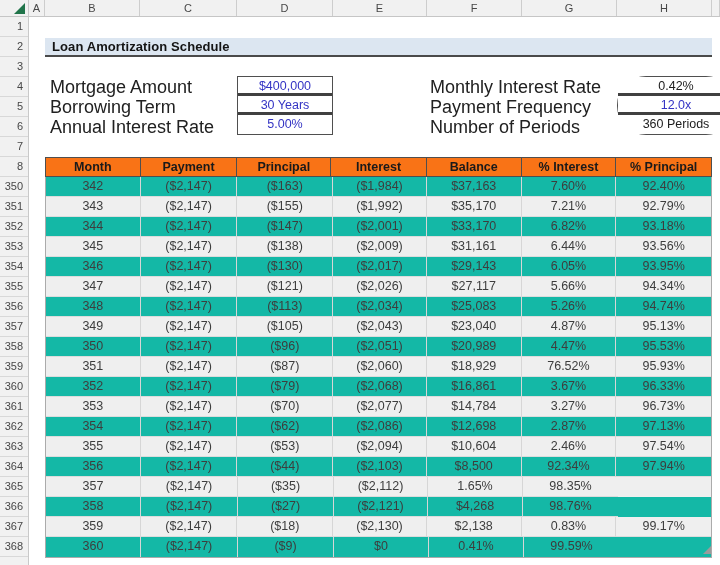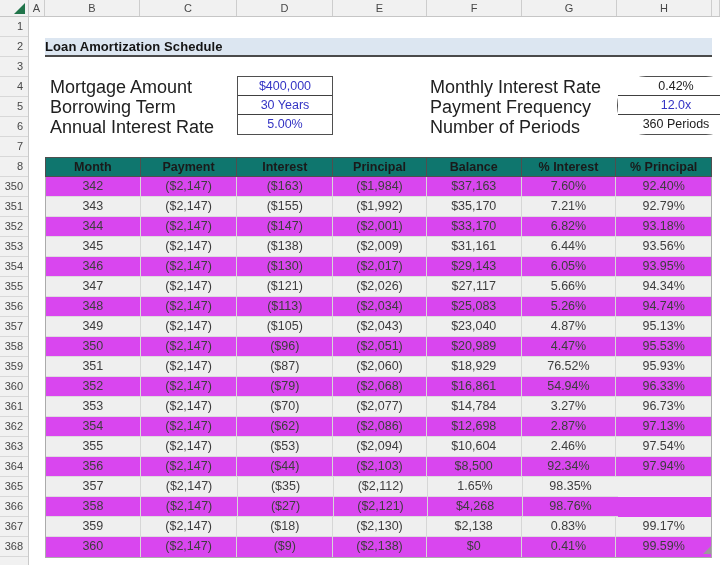--- a/index.html
+++ b/index.html
@@ -36,57 +36,57 @@
   .row-h{
     height:20px;box-sizing:border-box;border-bottom:1px solid #d8d8d8;
     font-size:11px;color:#474747;text-align:right;line-height:19px;
     padding-right:5px;flex:0 0 20px;
   }
   
   .title-cell{
     position:absolute;left:45px;top:38px;width:667px;height:19px;
     box-sizing:border-box;background:#dce6f1;border-bottom:2px solid #4a4a4a;
     font-size:13px;font-weight:bold;color:#141414;line-height:18px;
-    letter-spacing:.1px;
+    padding-left:7px;letter-spacing:.1px;
   }
   
   .param-label{
     position:absolute;height:20px;font-size:18px;color:#212121;
     line-height:20px;white-space:nowrap;
   }
   
   .param-box{
     position:absolute;width:96px;box-sizing:border-box;
     border:1px solid #4f4f4f;
   }
   .param-box .pv{
-    height:19px;box-sizing:border-box;border-bottom:1px solid #404040;
+    height:19px;box-sizing:border-box;border-bottom:3px solid #404040;
     text-align:center;font-size:12.5px;line-height:19px;color:#1c1c1c;
     background:#fff;
   }
   .param-box .pv:last-child{border-bottom:none;}
   .param-box .pv[data-blue="true"]{color:#3434c4;}
   
   .amort{
     position:absolute;left:45px;top:157px;width:667px;
   }
   .t-head{
-    display:flex;height:20px;background:#0f766e;
+    display:flex;height:20px;background:#f97316;
     border:1px solid #4f4f4f;box-sizing:border-box;
   }
   .t-head .hc{
     box-sizing:border-box;border-right:1px solid #4f4f4f;
     font-size:12.5px;font-weight:bold;color:#1a1a1a;text-align:center;
     line-height:18px;overflow:hidden;
   }
   .t-head .hc:last-child{border-right:none;}
   .t-body{
     border:1px solid #ababab;border-top:none;box-sizing:border-box;
   }
-  .t-row{display:flex;height:20px;background:#d946ef;}
+  .t-row{display:flex;height:20px;background:#14b8a6;}
   .t-row:nth-child(even){background:#efefef;}
   .t-row .tc{
     box-sizing:border-box;border-right:1px solid #d6d6d6;
     border-bottom:1px solid #dcdcdc;font-size:12.5px;color:#3d3d3d;
     text-align:center;line-height:19px;overflow:hidden;
   }
   .t-row .tc:last-child{border-right:none;}
   .t-row:last-child .tc{border-bottom:none;}
   
   .w0{width:95px;}.w1{width:97px;}.w2{width:96px;}.w3{width:94px;}
@@ -167,22 +167,22 @@
   <div class="param-box" style="left:617px;top:76px;width:118px;border-radius:29px;">
     <div class="pv" data-blue="false">0.42%</div>
     <div class="pv" data-blue="true">12.0x</div>
     <div class="pv" data-blue="false">360 Periods</div>
   </div>
 
   <div class="amort">
     <div class="t-head">
         <div class="hc w0">Month</div>
         <div class="hc w1">Payment</div>
+        <div class="hc w3">Principal</div>
         <div class="hc w2">Interest</div>
-        <div class="hc w3">Principal</div>
         <div class="hc w4">Balance</div>
         <div class="hc w5">% Interest</div>
         <div class="hc w6">% Principal</div>
       </div>
     <div class="t-body">
         <div class="t-row">
           <div class="tc w0">342</div>
           <div class="tc w1">($2,147)</div>
           <div class="tc w2">($163)</div>
           <div class="tc w3">($1,984)</div>
@@ -270,21 +270,21 @@
           <div class="tc w4">$18,929</div>
           <div class="tc w5">76.52%</div>
           <div class="tc w6">95.93%</div>
         </div>
         <div class="t-row">
           <div class="tc w0">352</div>
           <div class="tc w1">($2,147)</div>
           <div class="tc w2">($79)</div>
           <div class="tc w3">($2,068)</div>
           <div class="tc w4">$16,861</div>
-          <div class="tc w5">54.94%</div>
+          <div class="tc w5">3.67%</div>
           <div class="tc w6">96.33%</div>
         </div>
         <div class="t-row">
           <div class="tc w0">353</div>
           <div class="tc w1">($2,147)</div>
           <div class="tc w2">($70)</div>
           <div class="tc w3">($2,077)</div>
           <div class="tc w4">$14,784</div>
           <div class="tc w5">3.27%</div>
           <div class="tc w6">96.73%</div>
@@ -338,21 +338,20 @@
           <div class="tc w2">($18)</div>
           <div class="tc w3">($2,130)</div>
           <div class="tc w4">$2,138</div>
           <div class="tc w5">0.83%</div>
           <div class="tc w6">99.17%</div>
         </div>
         <div class="t-row">
           <div class="tc w0">360</div>
           <div class="tc w1">($2,147)</div>
           <div class="tc w2">($9)</div>
-          <div class="tc w3">($2,138)</div>
           <div class="tc w4">$0</div>
           <div class="tc w5">0.41%</div>
           <div class="tc w6">99.59%</div>
         </div>
       </div>
   </div>
 
   <div class="resize-handle"></div>
 
 </div>

